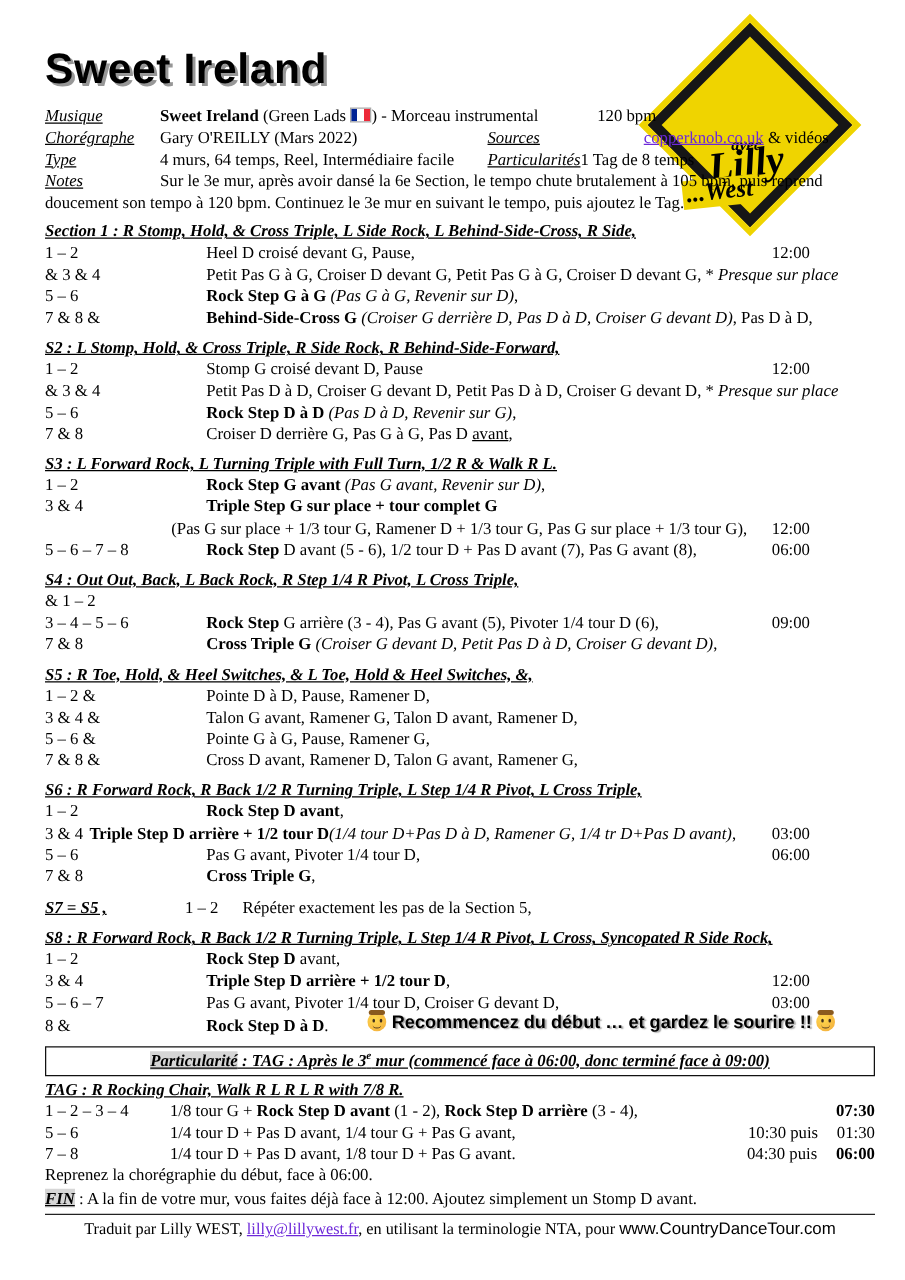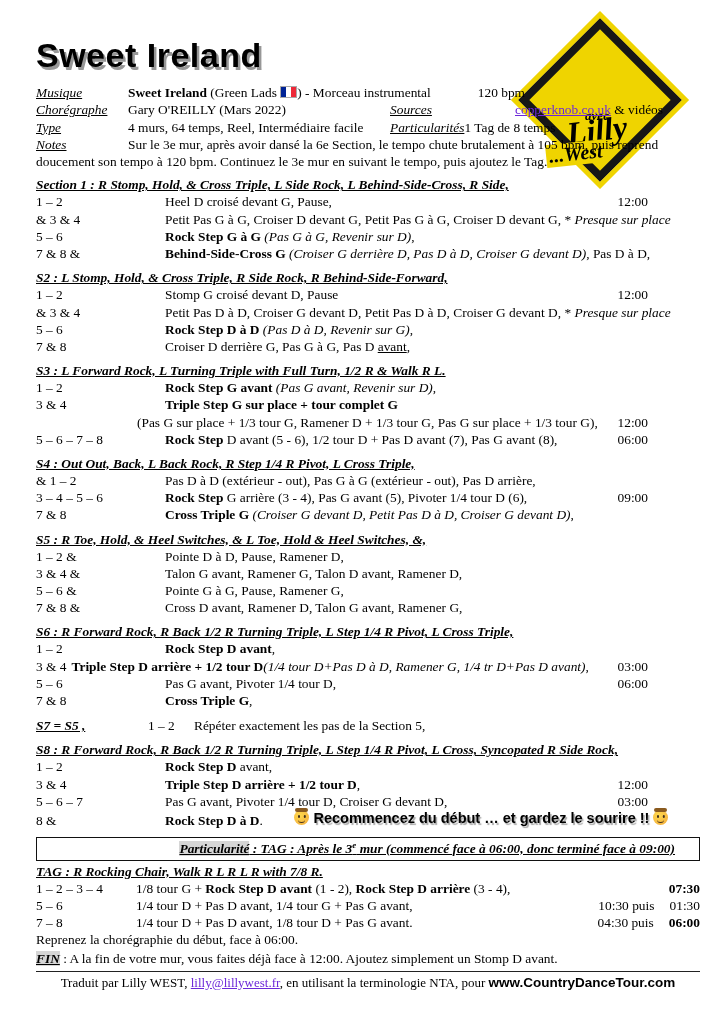--- a/index.html
+++ b/index.html
@@ -60,28 +60,28 @@
            font-family:"Liberation Sans",sans-serif;font-weight:bold;font-size:14.5px;
            text-shadow:1.5px 1.5px 1px #a8a8a8;white-space:nowrap}
   .smiley{position:relative;display:inline-block;width:15px;height:15px;border-radius:50%;
           background:radial-gradient(circle at 38% 35%,#ffd94d,#f2a93b);flex:none;margin:0 4px}
   .smiley .hat{position:absolute;top:-2px;left:1px;right:1px;height:4px;background:#8a5a1e;border-radius:2px}
   .smiley::before{content:"";position:absolute;left:3.5px;top:5px;width:2.2px;height:2.8px;
           background:#42301d;border-radius:50%;box-shadow:5.8px 0 0 #42301d}
   .smiley::after{content:"";position:absolute;left:4px;top:8.2px;width:7px;height:3.6px;
           border-bottom:1.3px solid #42301d;border-radius:0 0 8px 8px}
   
-  .part-box{border:1.5px solid #111;text-align:right;padding:1px 24px 3px;margin:2px 0 3px;
+  .part-box{border:1.5px solid #111;text-align:center;padding:1px 24px 3px;margin:2px 0 3px;
             font-weight:bold;font-style:italic}
   #part-line{text-decoration:underline}
   .tag-note{line-height:17.2px}
   #fin-line{line-height:17.2px;margin-top:2px}
   .hr{border-top:1.5px solid #222;margin:3px 0 2px}
   .footer{text-align:center;line-height:17px;font-size:13px}
-  .site{font-family:"Liberation Sans",sans-serif;font-weight:bold;font-size:13.5px}
+  .site{font-family:"Liberation Sans",sans-serif;font-weight:normal;font-size:13.5px}
   .logo{z-index:1}
 </style>
 </head>
 <body>
 
 <div class="page">
 
   <div class="logo">
     <div class="diamond"></div>
     <div class="avec">avec</div>
@@ -180,21 +180,20 @@
           <span class="rtext"><span class="b">Rock Step</span><span> D avant (5 - 6), 1/2 tour D + Pas D avant (7), Pas G avant (8),</span></span>
           <span class="clock">
             <span>06:00</span>
           </span>
         </div>
       </div>
       <div class="section">
         <div class="section-h">S4 : Out Out, Back, L Back Rock, R Step 1/4 R Pivot, L Cross Triple,</div>
         <div class="row">
           <span class="beats">&amp; 1 – 2</span>
-          <span class="rtext"><span>Pas D à D (extérieur - out), Pas G à G (extérieur - out), Pas D arrière,</span></span>
         </div>
         <div class="row">
           <span class="beats">3 – 4 – 5 – 6</span>
           <span class="rtext"><span class="b">Rock Step</span><span> G arrière (3 - 4), Pas G avant (5), Pivoter 1/4 tour D (6),</span></span>
           <span class="clock">
             <span>09:00</span>
           </span>
         </div>
         <div class="row">
           <span class="beats">7 &amp; 8</span>

